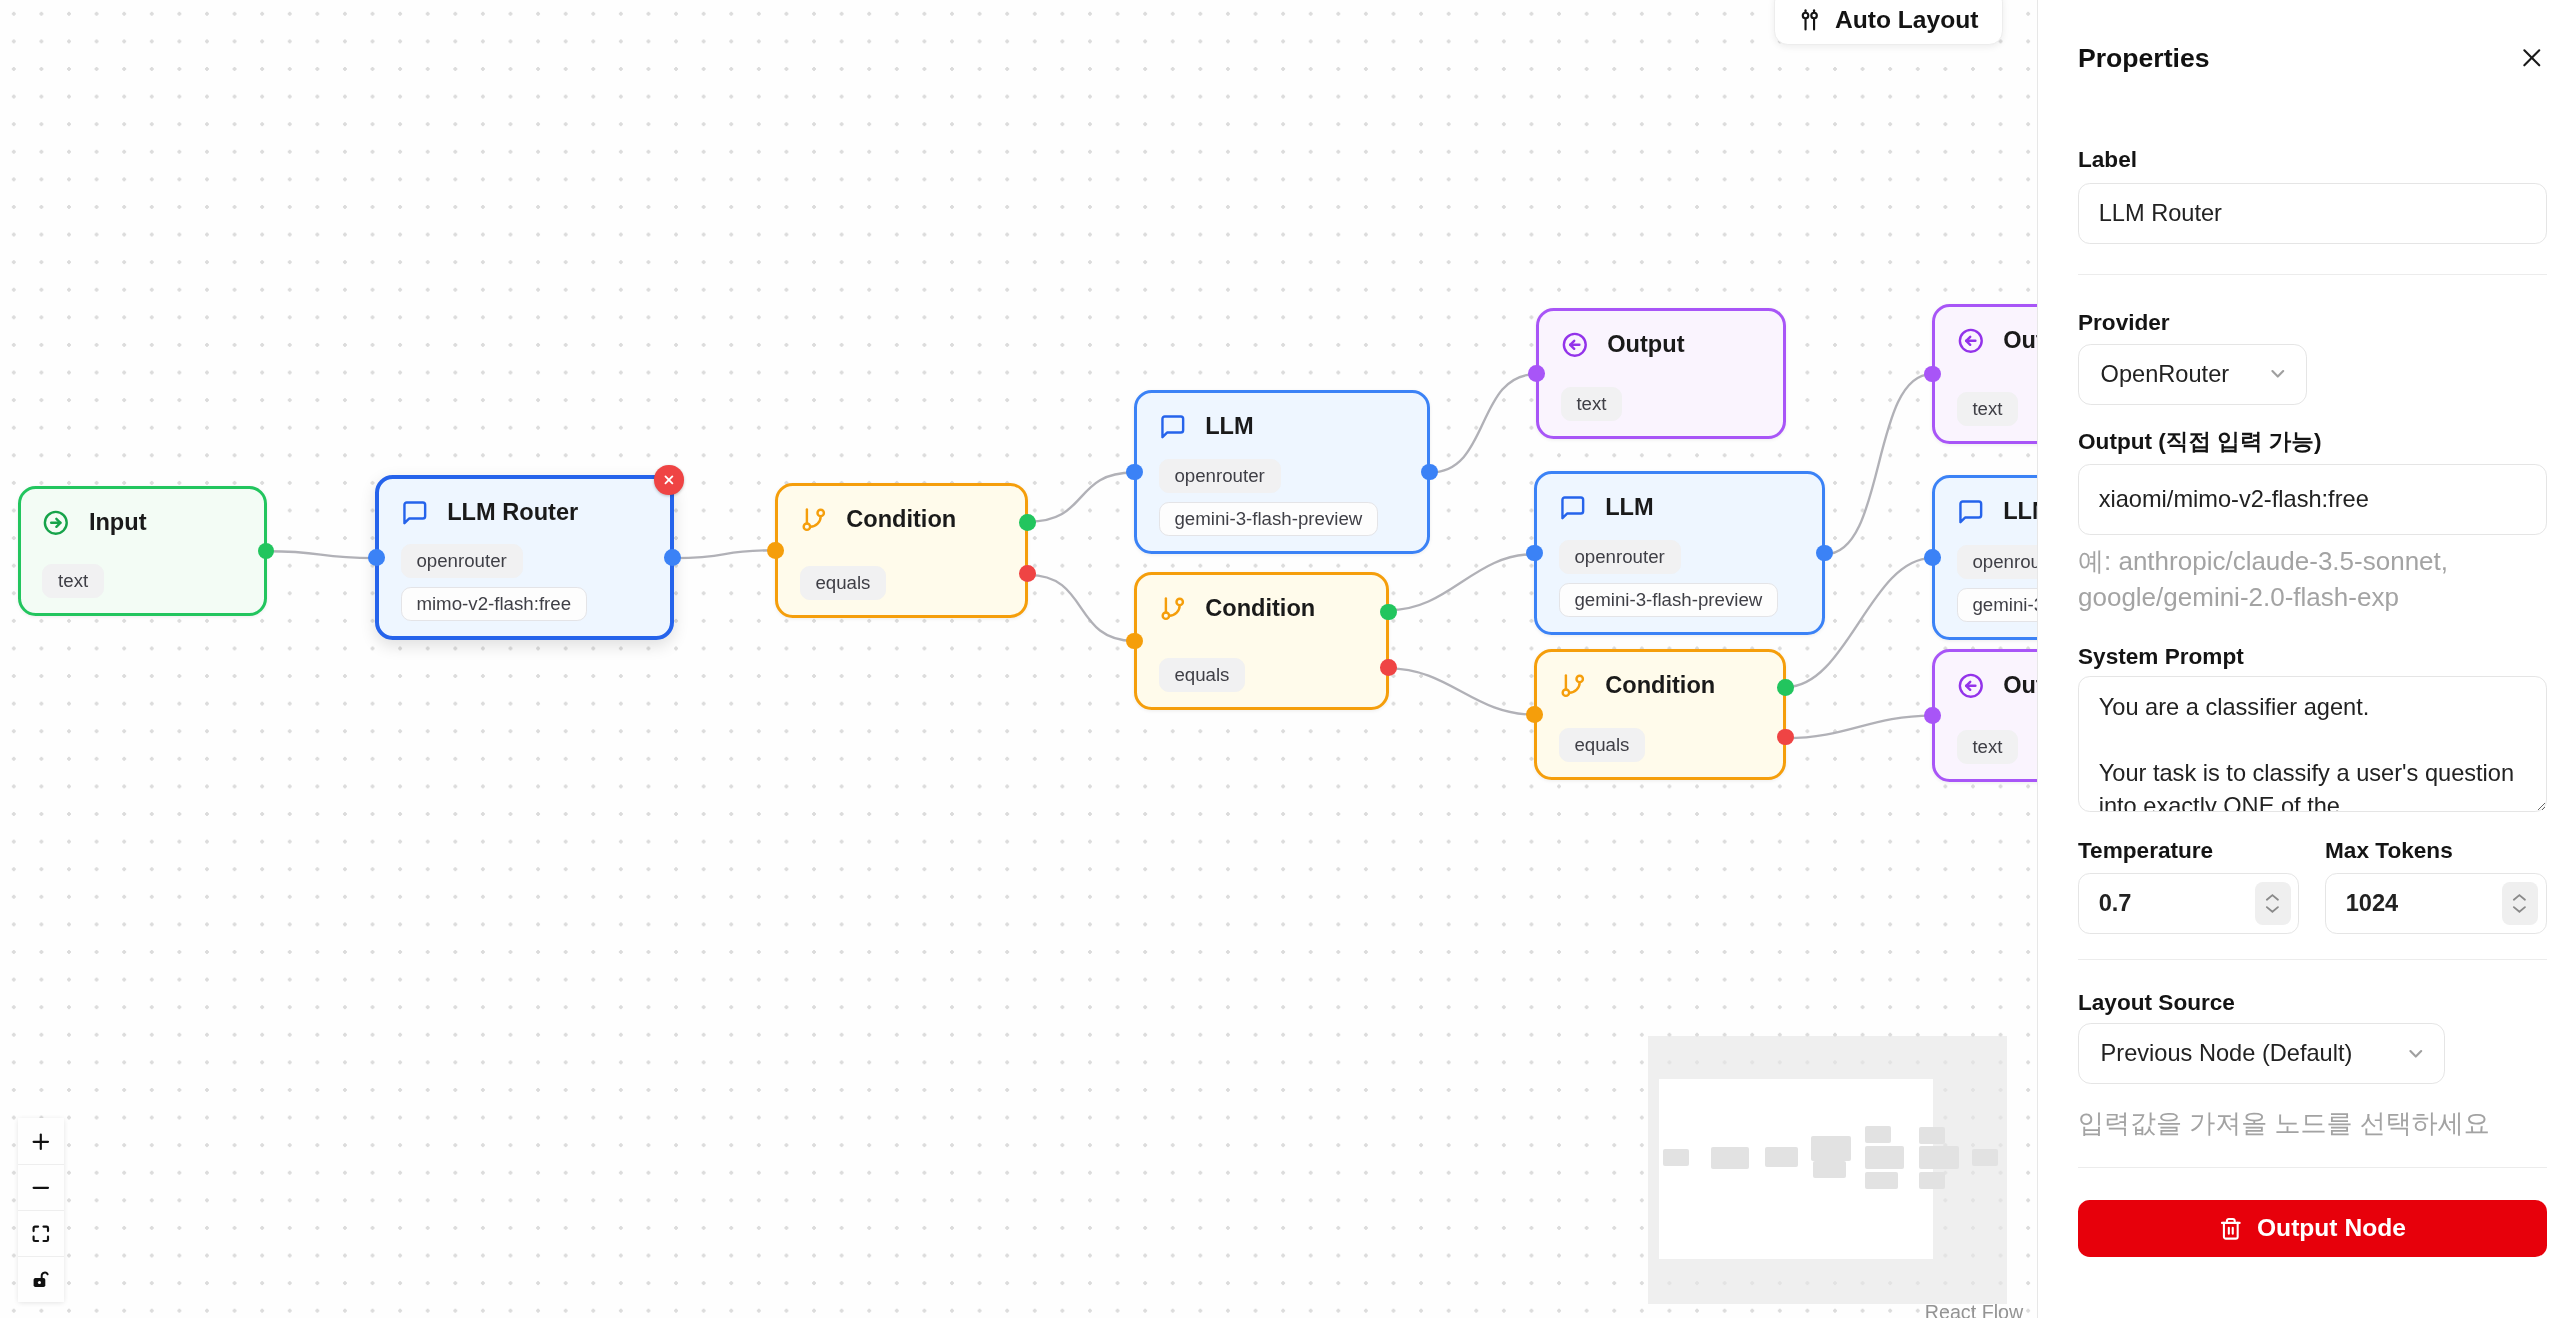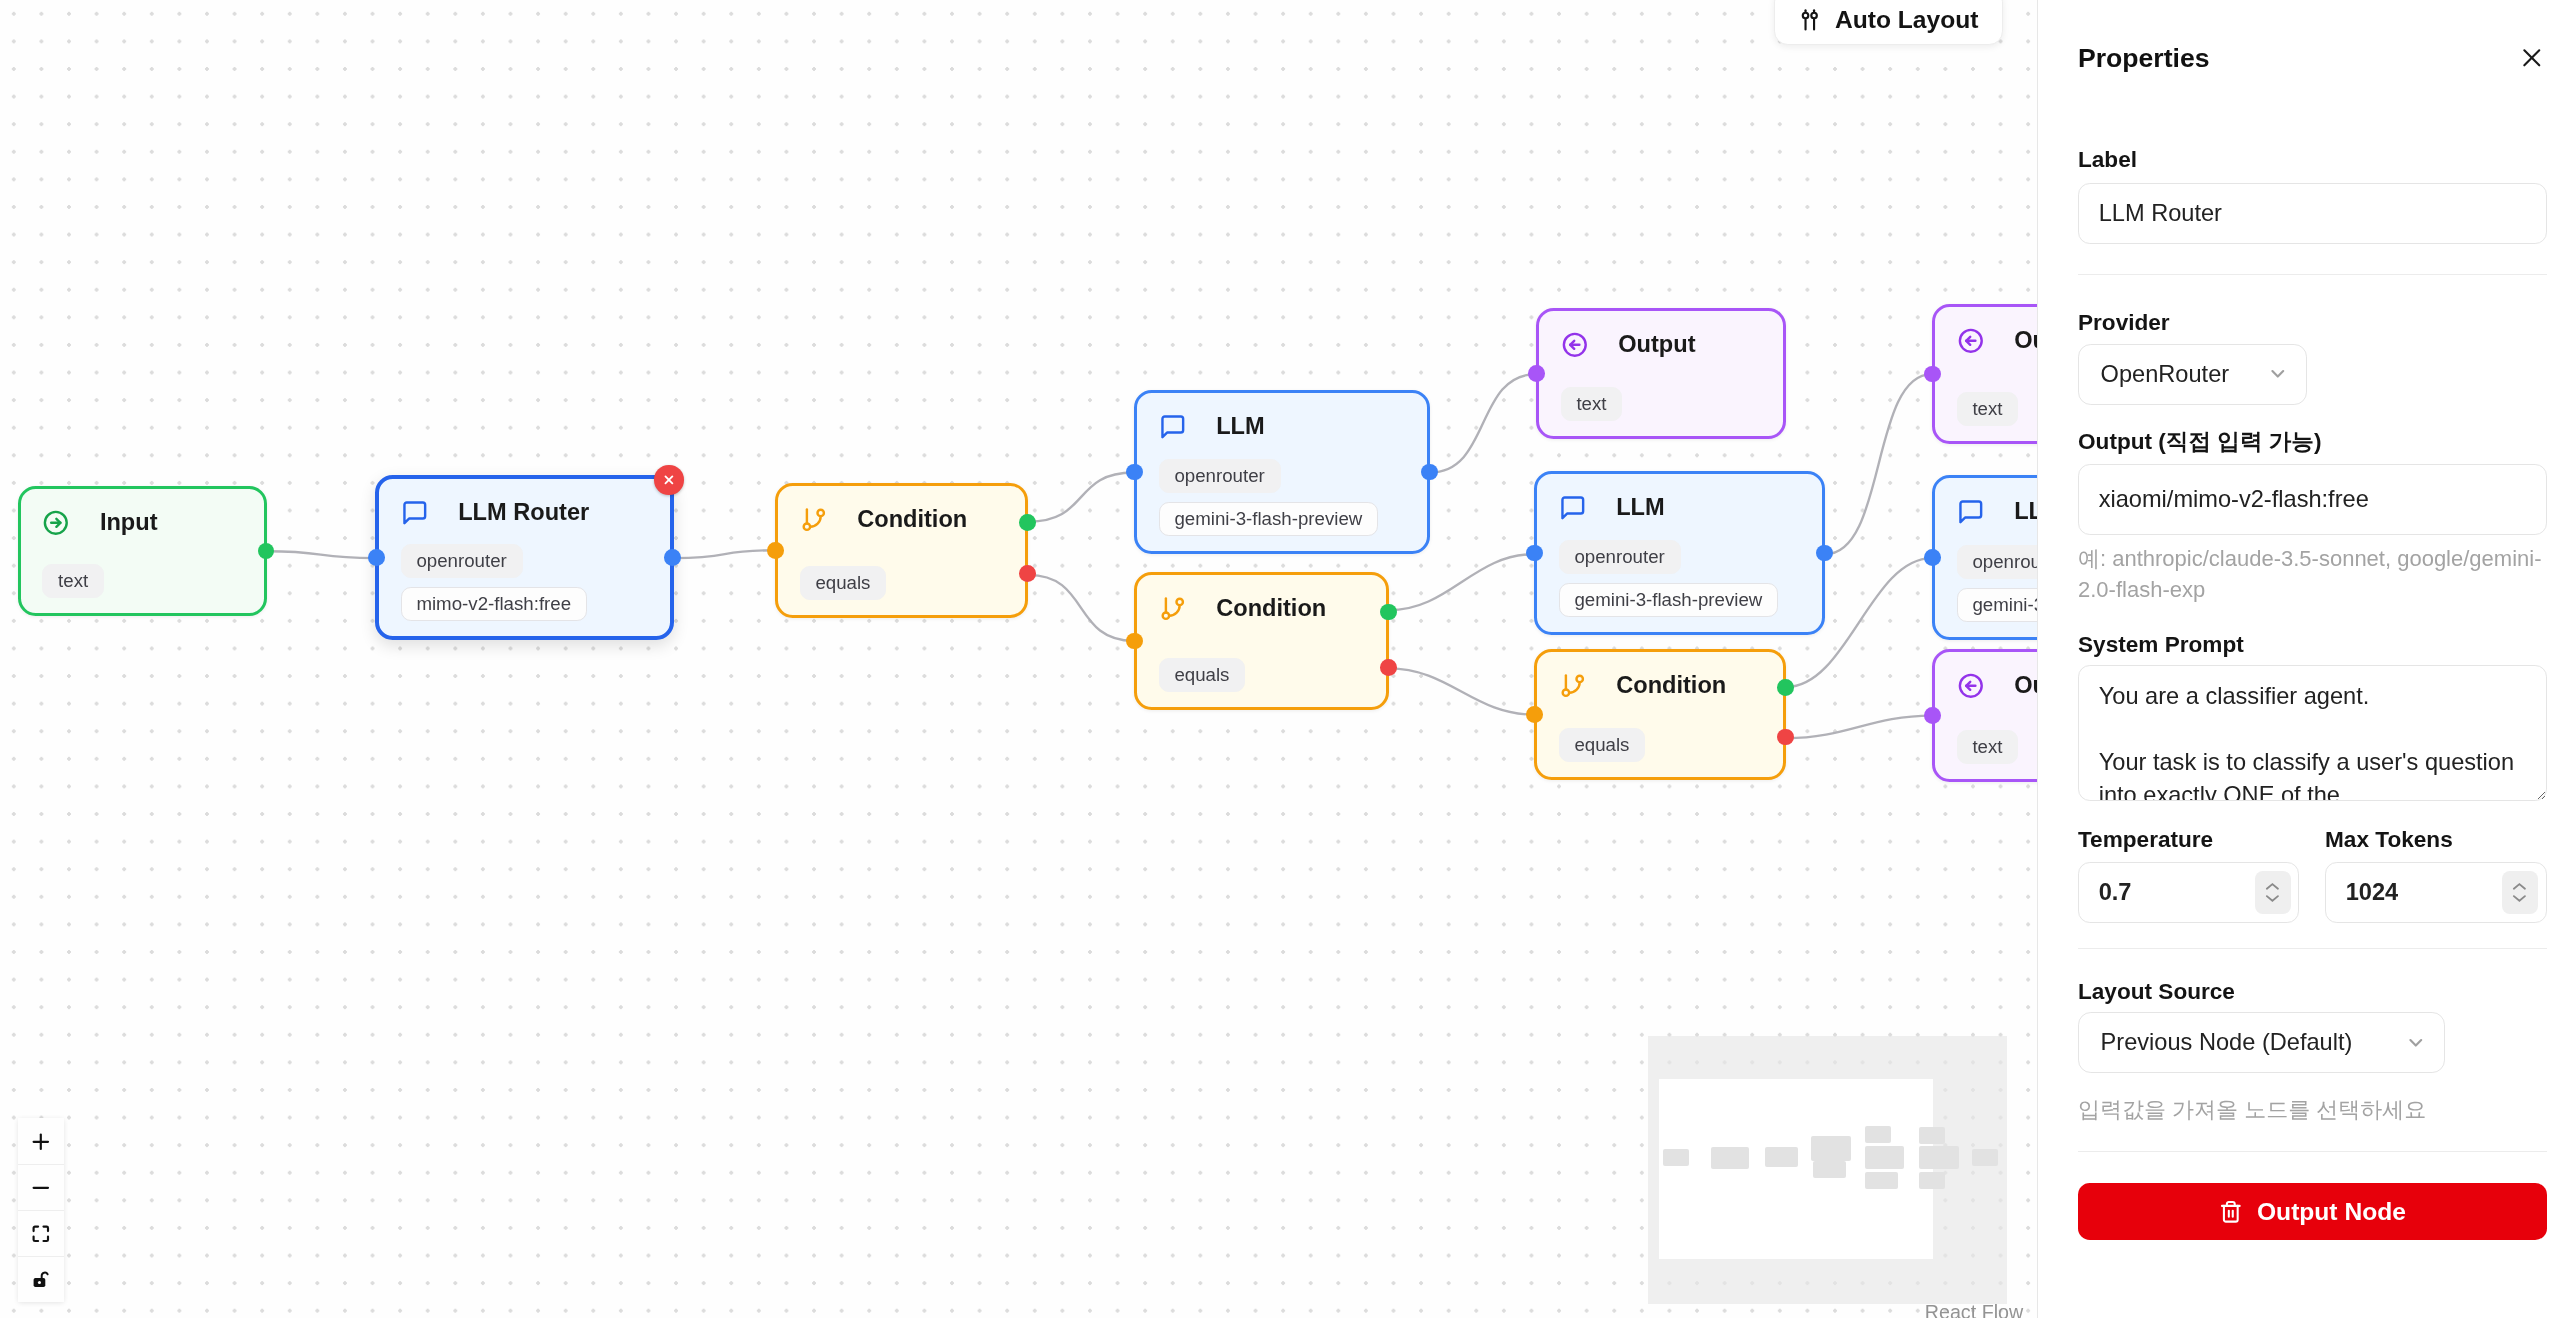--- a/index.html
+++ b/index.html
@@ -19,21 +19,21 @@
   .edges path { fill:none; stroke:#b1b1b7; stroke-width:2.4; }
   .node {
     position:absolute; z-index:2; border-radius:17.7px; border:3px solid #999;
     box-shadow:0 1px 3.9px rgba(0,0,0,.07); background:#fff;
   }
   .node--green  { border-color:#22c55e; background:#f3fcf5; }
   .node--blue   { border-color:#3b82f6; background:#eef6ff; }
   .node--orange { border-color:#f59e0b; background:#fffbeb; }
   .node--purple { border-color:#a855f7; background:#faf4fe; }
   .node.selected { border-width:4.9px; border-color:#2563eb; box-shadow:0 5.9px 15.7px rgba(0,0,0,.12); }
-  .node-head { display:flex; align-items:center; gap:30px; padding:19.7px 23.6px 0 21.6px; }
+  .node-head { display:flex; align-items:center; gap:19px; padding:19.7px 23.6px 0 21.6px; }
   .node-icon { display:inline-flex; width:27.6px; height:27.6px; flex:0 0 auto; }
   .node-icon svg { width:27.6px; height:27.6px; }
   .node--green  .node-icon { color:#16a34a; }
   .node--blue   .node-icon { color:#2563eb; }
   .node--orange .node-icon { color:#f59e0b; }
   .node--purple .node-icon { color:#9333ea; }
   .node-title { font-size:23.6px; font-weight:600; color:#1a1a1a; white-space:nowrap; }
   .node-badges { position:absolute; left:21.6px; bottom:14.8px; display:flex; flex-direction:column; align-items:flex-start; gap:8.9px; }
   .badge {
     font-size:18.7px; color:#3f3f46; padding:4.9px 14.8px; border-radius:9.8px;
@@ -82,21 +82,21 @@
   }
   .panel-header { display:flex; align-items:flex-start; justify-content:space-between; }
   .panel-title { font-size:26.6px; font-weight:700; color:#111; }
   .panel-close { background:none; border:none; padding:2px; cursor:pointer; color:#1a1a1a; }
   .panel-close svg { width:25.6px; height:25.6px; }
   .field-label { font-size:22.6px; font-weight:600; color:#141414; }
   .text-input {
     width:100%; height:61px; border:1px solid #e5e5e5; border-radius:11.8px;
     padding:0 19.7px; font-size:23.6px; color:#222; font-family:inherit; background:#fff; outline:none;
   }
-  .hint { font-size:22px; color:#a3a3a3; line-height:1.38; margin-top:8.9px; }
+  .hint { font-size:26px; color:#a3a3a3; line-height:1.38; margin-top:8.9px; }
   .divider { height:1px; background:#ececec; }
   .select {
     height:61px; border:1px solid #e5e5e5; border-radius:12.8px; background:#fff;
     display:inline-flex; align-items:center; justify-content:space-between;
     padding:0 17.7px 0 21.6px; font-size:23.6px; color:#222; cursor:pointer;
   }
   .select svg { width:21.6px; height:21.6px; color:#a0a0a0; flex:0 0 auto; margin-left:15.7px; }
   .textarea {
     width:100%; height:136px; border:1px solid #e5e5e5; border-radius:11.8px;
     padding:13.8px 19.7px; font-size:23.6px; line-height:33px; color:#222; font-family:inherit;

